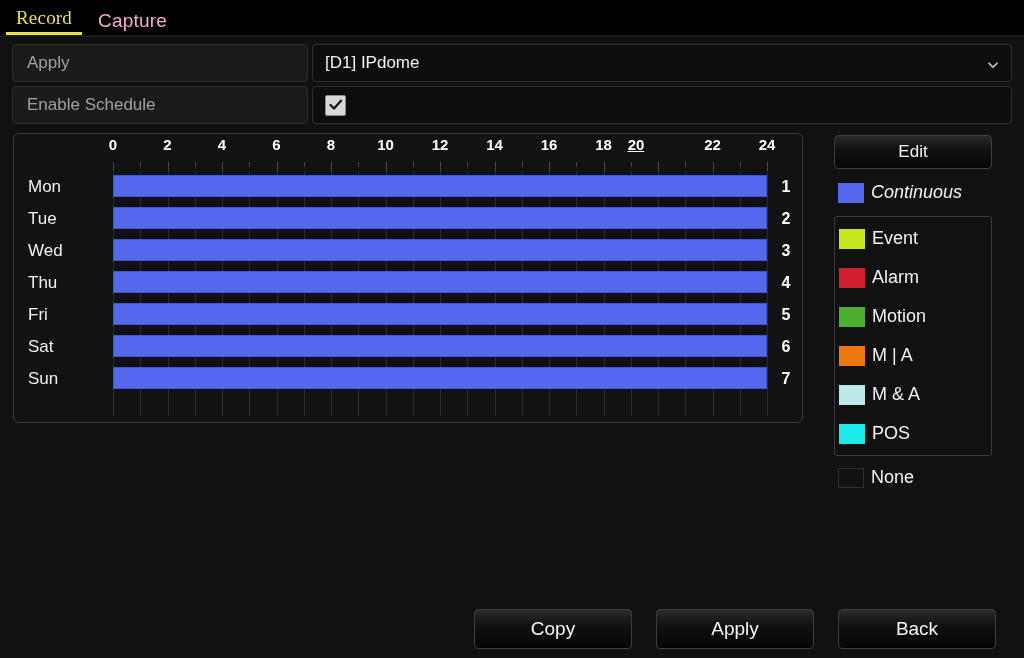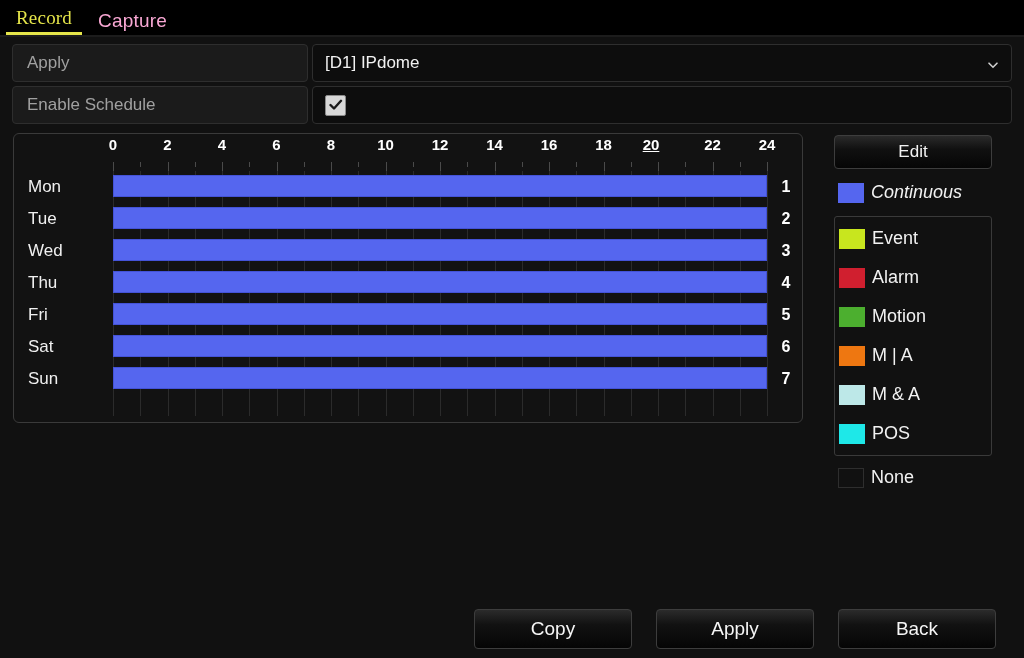--- a/index.html
+++ b/index.html
@@ -333,21 +333,21 @@
         <span class="hour-lab" style="left: 0px;">0</span>
         <span class="hour-lab" style="left: 54.5px;">2</span>
         <span class="hour-lab" style="left: 109px;">4</span>
         <span class="hour-lab" style="left: 163.5px;">6</span>
         <span class="hour-lab" style="left: 218px;">8</span>
         <span class="hour-lab" style="left: 272.5px;">10</span>
         <span class="hour-lab" style="left: 327px;">12</span>
         <span class="hour-lab" style="left: 381.5px;">14</span>
         <span class="hour-lab" style="left: 436px;">16</span>
         <span class="hour-lab" style="left: 490.5px;">18</span>
-        <span class="hour-lab" style="left: 538px; text-decoration: underline;">20</span>
+        <span class="hour-lab" style="left: 523px; text-decoration: underline;">20</span>
         <span class="hour-lab" style="left: 599.5px;">22</span>
         <span class="hour-lab" style="left: 654px;">24</span>
       </div>
     <div class="hour-ticks">
         <span class="hour-tick" style="left: 0px; height: 9px;"></span>
         <span class="hour-tick" style="left: 27.25px; height: 5px;"></span>
         <span class="hour-tick" style="left: 54.5px; height: 9px;"></span>
         <span class="hour-tick" style="left: 81.75px; height: 5px;"></span>
         <span class="hour-tick" style="left: 109px; height: 9px;"></span>
         <span class="hour-tick" style="left: 136.25px; height: 5px;"></span>

